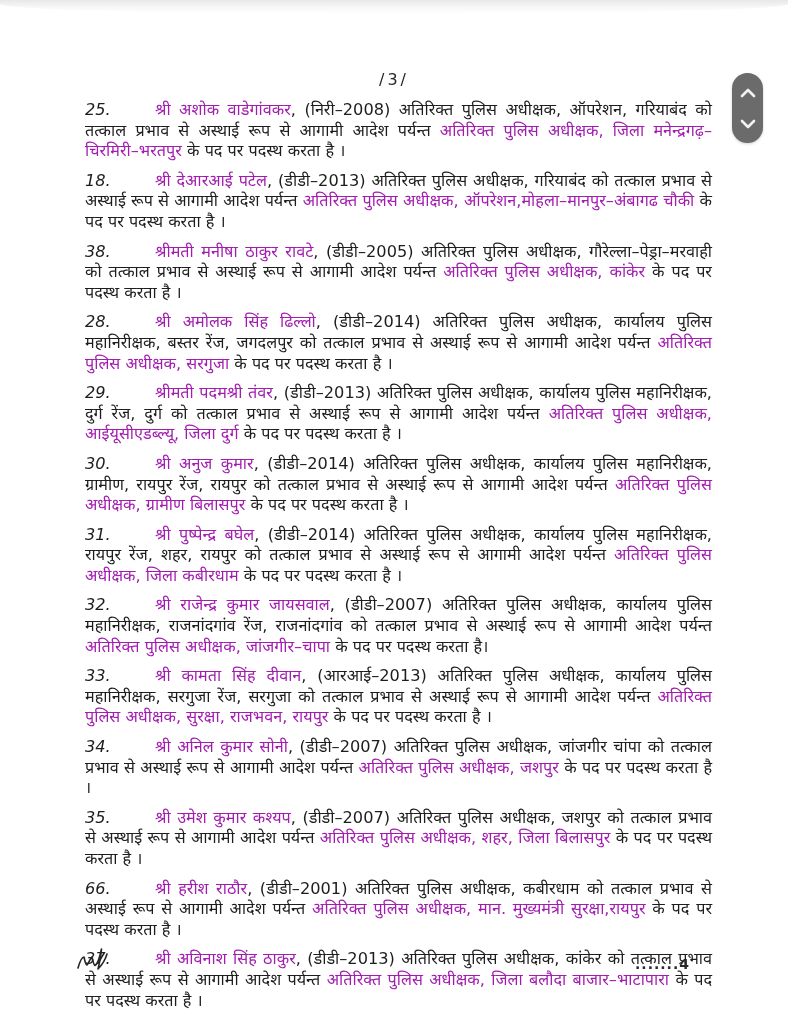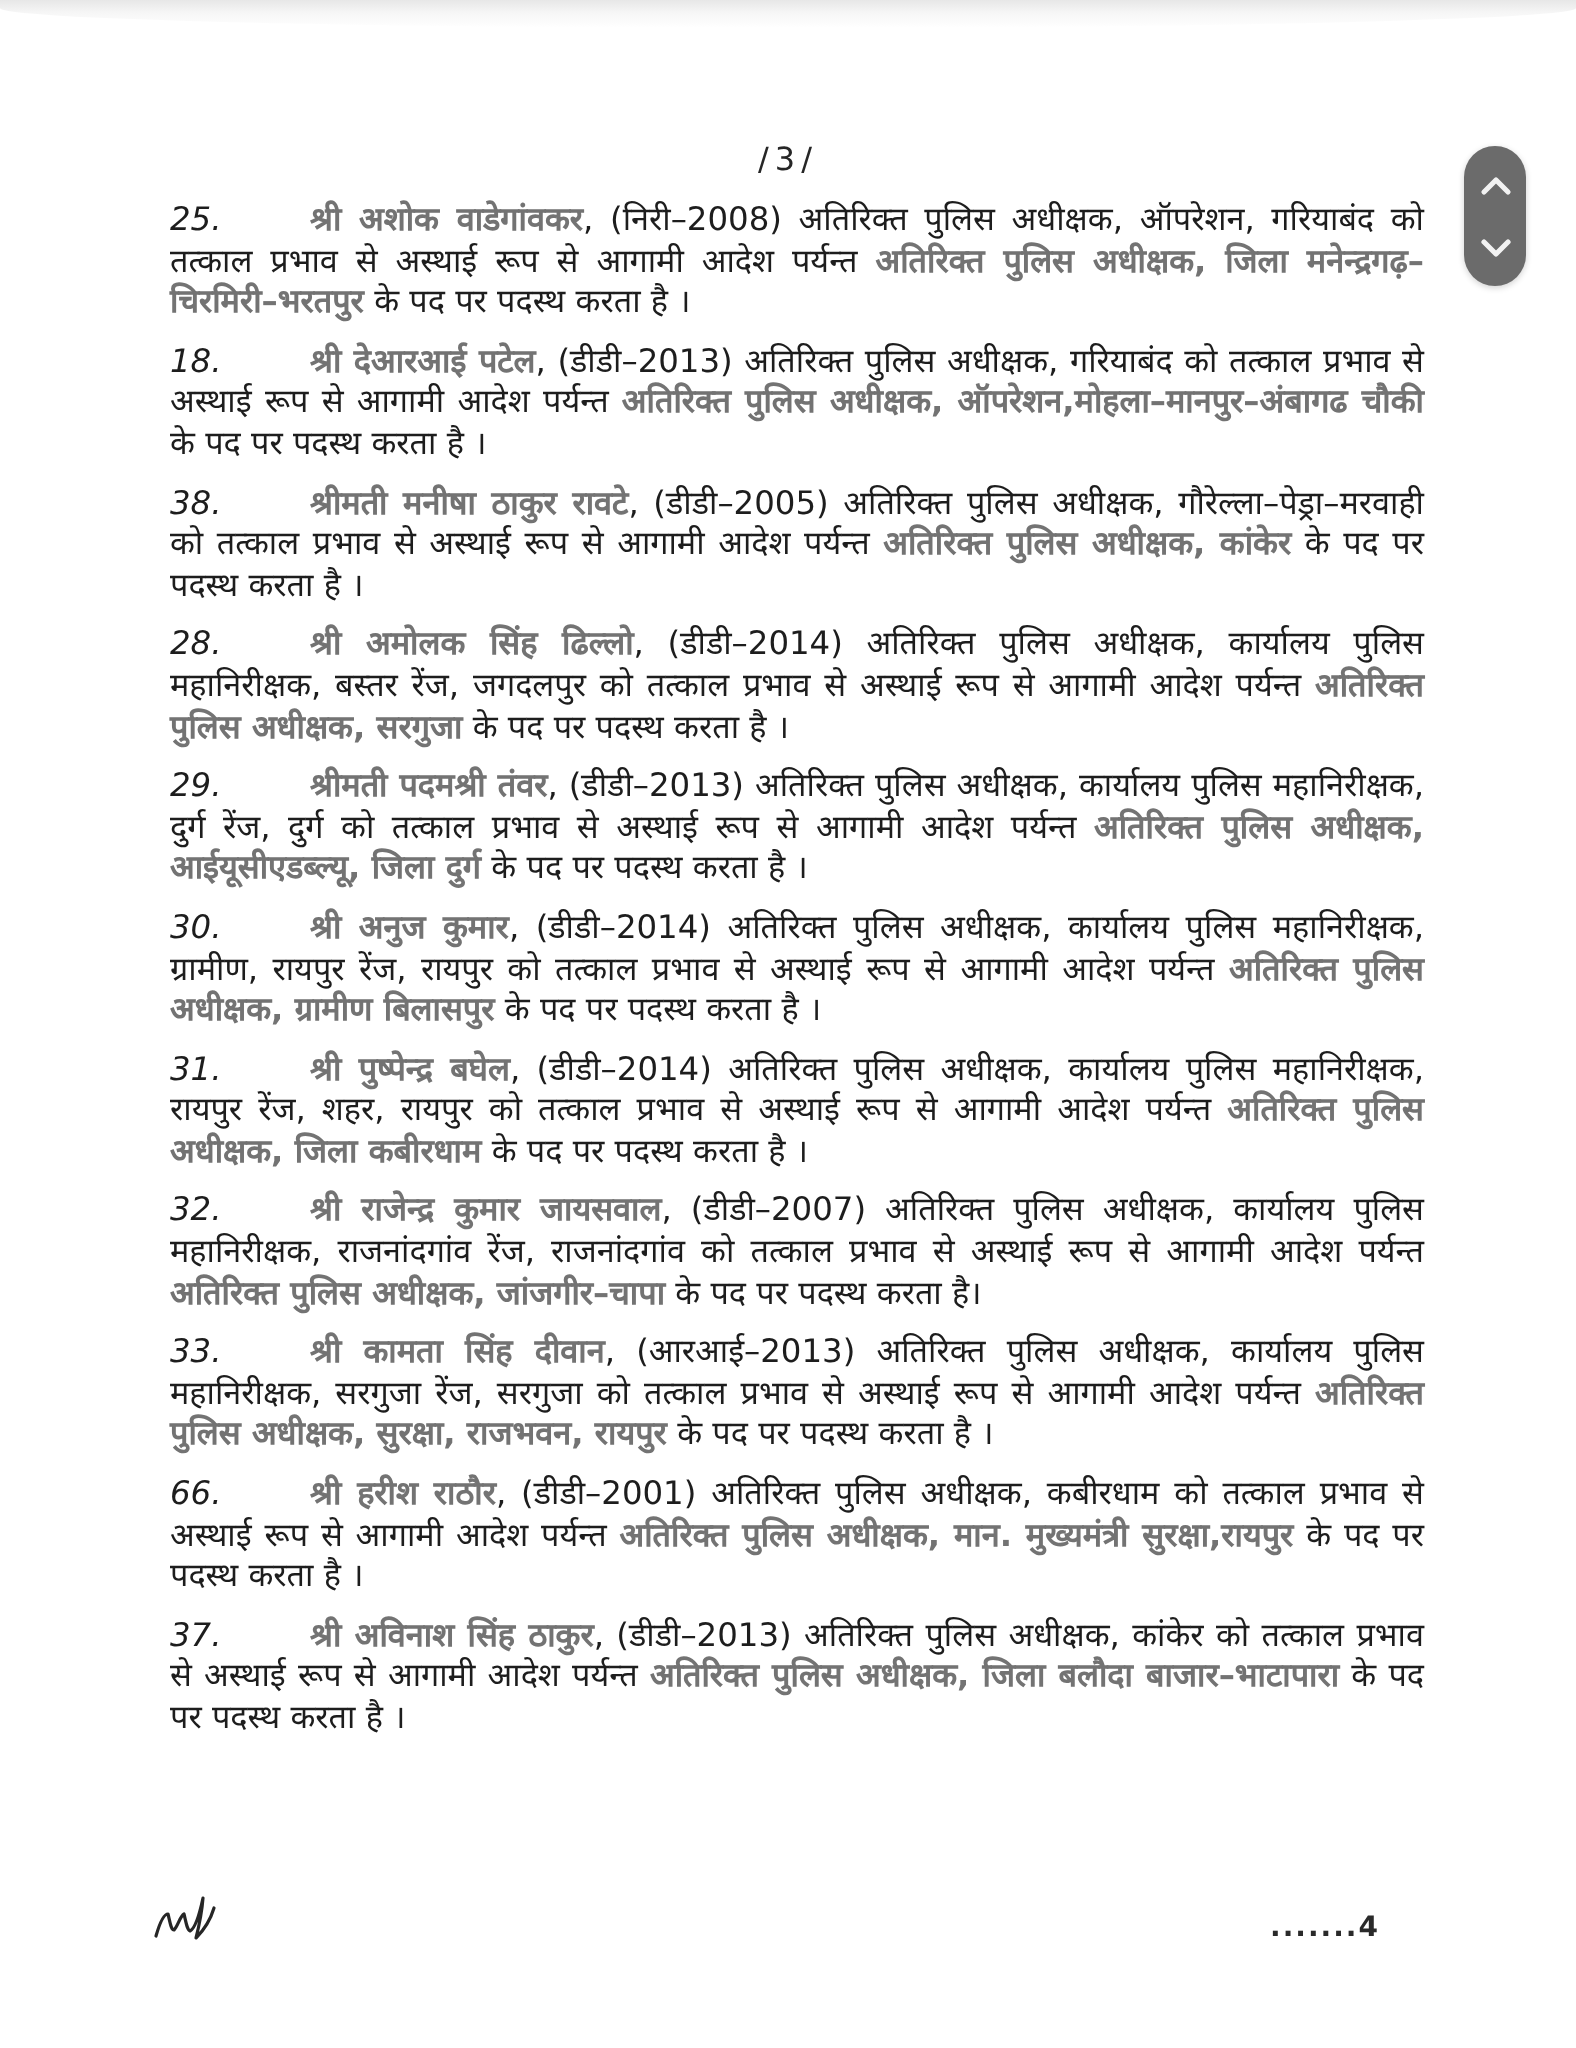--- a/index.html
+++ b/index.html
@@ -22,21 +22,21 @@
     position:absolute;left:85px;top:100px;width:627px;
   }
   .order-item{
     margin:0 0 9px 0;
     font-size:16.2px;line-height:20.6px;
     text-align:justify;color:#1d1d1d;
   }
   .item-number{
     display:inline-block;width:70px;vertical-align:baseline;font-style:italic;
   }
-  .seg-bold{font-weight:bold;color:#737373;}
+  .seg-bold{font-weight:normal;color:#a21caf;}
   .footer-page-ref{
     position:absolute;right:98px;bottom:52px;
     font-size:14px;font-weight:bold;color:#2a2a2a;letter-spacing:1px;
   }
   .signature-mark{
     position:absolute;left:74px;bottom:42px;width:40px;height:40px;
   }
   .scroll-widget{
     position:absolute;top:73px;right:25px;width:31px;height:70px;
     border-radius:17px;background:#6b6b6b;
@@ -59,20 +59,22 @@
 <div class="order-items">
     <p class="order-item"><span class="item-number">25.</span><span class="seg-bold">श्री अशोक वाडेगांवकर</span><span class="seg-normal">, (निरी–2008) अतिरिक्त पुलिस अधीक्षक,  ऑपरेशन, गरियाबंद को तत्काल प्रभाव से अस्थाई रूप से आगामी आदेश पर्यन्त </span><span class="seg-bold">अतिरिक्त पुलिस अधीक्षक, जिला मनेन्द्रगढ़–चिरमिरी–भरतपुर</span><span class="seg-normal"> के पद पर पदस्थ करता है ।</span></p>
     <p class="order-item"><span class="item-number">18.</span><span class="seg-bold">श्री देआरआई पटेल</span><span class="seg-normal">, (डीडी–2013) अतिरिक्त पुलिस अधीक्षक, गरियाबंद को तत्काल प्रभाव से अस्थाई रूप से आगामी आदेश पर्यन्त </span><span class="seg-bold">अतिरिक्त पुलिस अधीक्षक, ऑपरेशन,मोहला–मानपुर–अंबागढ चौकी</span><span class="seg-normal"> के पद पर पदस्थ करता है ।</span></p>
     <p class="order-item"><span class="item-number">38.</span><span class="seg-bold">श्रीमती मनीषा ठाकुर रावटे</span><span class="seg-normal">, (डीडी–2005) अतिरिक्त पुलिस अधीक्षक, गौरेल्ला–पेड्रा–मरवाही को तत्काल प्रभाव से अस्थाई रूप से आगामी आदेश पर्यन्त </span><span class="seg-bold">अतिरिक्त पुलिस अधीक्षक, कांकेर</span><span class="seg-normal"> के पद पर पदस्थ करता है ।</span></p>
     <p class="order-item"><span class="item-number">28.</span><span class="seg-bold">श्री अमोलक सिंह ढिल्लो</span><span class="seg-normal">, (डीडी–2014) अतिरिक्त पुलिस अधीक्षक, कार्यालय पुलिस महानिरीक्षक, बस्तर रेंज, जगदलपुर को तत्काल प्रभाव से अस्थाई रूप से आगामी आदेश पर्यन्त </span><span class="seg-bold">अतिरिक्त पुलिस अधीक्षक, सरगुजा</span><span class="seg-normal"> के पद पर पदस्थ करता है ।</span></p>
     <p class="order-item"><span class="item-number">29.</span><span class="seg-bold">श्रीमती पदमश्री तंवर</span><span class="seg-normal">, (डीडी–2013) अतिरिक्त पुलिस अधीक्षक, कार्यालय पुलिस महानिरीक्षक, दुर्ग रेंज, दुर्ग को तत्काल प्रभाव से अस्थाई रूप से आगामी आदेश पर्यन्त </span><span class="seg-bold">अतिरिक्त पुलिस अधीक्षक, आईयूसीएडब्ल्यू, जिला दुर्ग</span><span class="seg-normal"> के पद पर पदस्थ करता है ।</span></p>
     <p class="order-item"><span class="item-number">30.</span><span class="seg-bold">श्री अनुज कुमार</span><span class="seg-normal">, (डीडी–2014) अतिरिक्त पुलिस अधीक्षक, कार्यालय पुलिस महानिरीक्षक, ग्रामीण, रायपुर रेंज, रायपुर को तत्काल प्रभाव से अस्थाई रूप से आगामी आदेश पर्यन्त </span><span class="seg-bold">अतिरिक्त पुलिस अधीक्षक, ग्रामीण बिलासपुर</span><span class="seg-normal"> के पद पर पदस्थ करता है ।</span></p>
     <p class="order-item"><span class="item-number">31.</span><span class="seg-bold">श्री पुष्पेन्द्र बघेल</span><span class="seg-normal">, (डीडी–2014) अतिरिक्त पुलिस अधीक्षक, कार्यालय पुलिस महानिरीक्षक, रायपुर रेंज, शहर, रायपुर को तत्काल प्रभाव से अस्थाई रूप से आगामी आदेश पर्यन्त </span><span class="seg-bold">अतिरिक्त पुलिस अधीक्षक, जिला कबीरधाम</span><span class="seg-normal"> के पद पर पदस्थ करता है ।</span></p>
     <p class="order-item"><span class="item-number">32.</span><span class="seg-bold">श्री राजेन्द्र कुमार जायसवाल</span><span class="seg-normal">, (डीडी–2007) अतिरिक्त पुलिस अधीक्षक, कार्यालय पुलिस महानिरीक्षक, राजनांदगांव रेंज, राजनांदगांव को तत्काल प्रभाव से अस्थाई रूप से आगामी आदेश पर्यन्त </span><span class="seg-bold">अतिरिक्त पुलिस अधीक्षक, जांजगीर–चापा</span><span class="seg-normal"> के पद पर पदस्थ करता है।</span></p>
     <p class="order-item"><span class="item-number">33.</span><span class="seg-bold">श्री कामता सिंह दीवान</span><span class="seg-normal">, (आरआई–2013) अतिरिक्त पुलिस अधीक्षक, कार्यालय पुलिस महानिरीक्षक, सरगुजा रेंज, सरगुजा को तत्काल प्रभाव से अस्थाई रूप से आगामी आदेश पर्यन्त </span><span class="seg-bold">अतिरिक्त पुलिस अधीक्षक, सुरक्षा, राजभवन, रायपुर</span><span class="seg-normal"> के पद पर पदस्थ करता है ।</span></p>
+    <p class="order-item"><span class="item-number">34.</span><span class="seg-bold">श्री अनिल कुमार सोनी</span><span class="seg-normal">, (डीडी–2007) अतिरिक्त पुलिस अधीक्षक, जांजगीर चांपा को तत्काल प्रभाव से अस्थाई रूप से आगामी आदेश पर्यन्त </span><span class="seg-bold">अतिरिक्त पुलिस अधीक्षक, जशपुर</span><span class="seg-normal"> के पद पर पदस्थ करता है ।</span></p>
+    <p class="order-item"><span class="item-number">35.</span><span class="seg-bold">श्री उमेश कुमार कश्यप</span><span class="seg-normal">, (डीडी–2007) अतिरिक्त पुलिस अधीक्षक, जशपुर को तत्काल प्रभाव से अस्थाई रूप से आगामी आदेश पर्यन्त </span><span class="seg-bold">अतिरिक्त पुलिस अधीक्षक, शहर, जिला बिलासपुर</span><span class="seg-normal"> के पद पर पदस्थ करता है ।</span></p>
     <p class="order-item"><span class="item-number">66.</span><span class="seg-bold">श्री हरीश राठौर</span><span class="seg-normal">, (डीडी–2001) अतिरिक्त पुलिस अधीक्षक, कबीरधाम को तत्काल प्रभाव से अस्थाई रूप से आगामी आदेश पर्यन्त </span><span class="seg-bold">अतिरिक्त पुलिस अधीक्षक, मान. मुख्यमंत्री सुरक्षा,रायपुर</span><span class="seg-normal"> के पद पर पदस्थ करता है ।</span></p>
     <p class="order-item"><span class="item-number">37.</span><span class="seg-bold">श्री अविनाश सिंह ठाकुर</span><span class="seg-normal">, (डीडी–2013) अतिरिक्त पुलिस अधीक्षक, कांकेर को तत्काल प्रभाव से अस्थाई रूप से आगामी आदेश पर्यन्त </span><span class="seg-bold">अतिरिक्त पुलिस अधीक्षक, जिला बलौदा बाजार–भाटापारा</span><span class="seg-normal"> के पद पर पदस्थ करता है ।</span></p>
   </div>
 
 <svg class="signature-mark" viewBox="0 0 40 40">
   <path d="M4 26 C6 19 8 15 10 15 C11 19 11.5 23 13 23 C15 21 16 16 18 15 C19 19 19.5 23 21 23.5 C24 22 26 14 27.5 7 C27 14 25.5 21 24 27 C28 23 31.5 17 33 12" fill="none" stroke="#262626" stroke-width="1.6" stroke-linecap="round" stroke-linejoin="round"></path>
 </svg>
 
 <div class="footer-page-ref">.......4</div>
 

